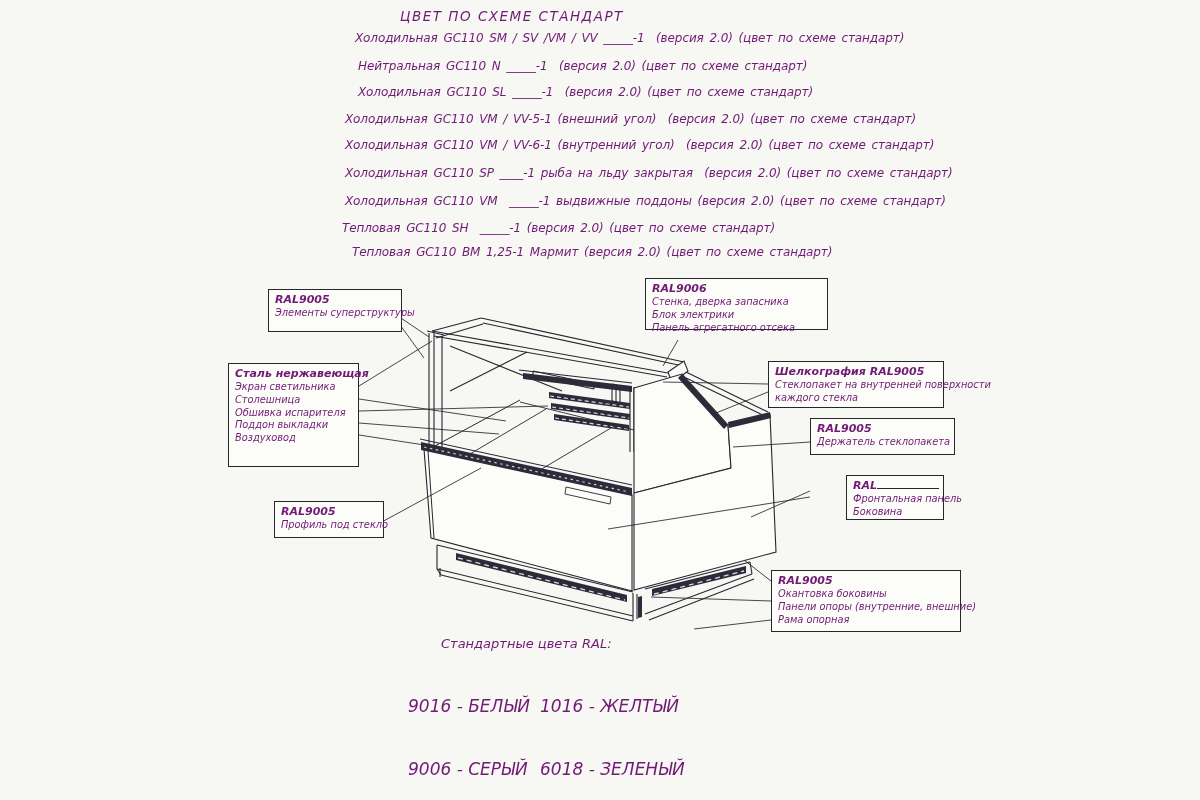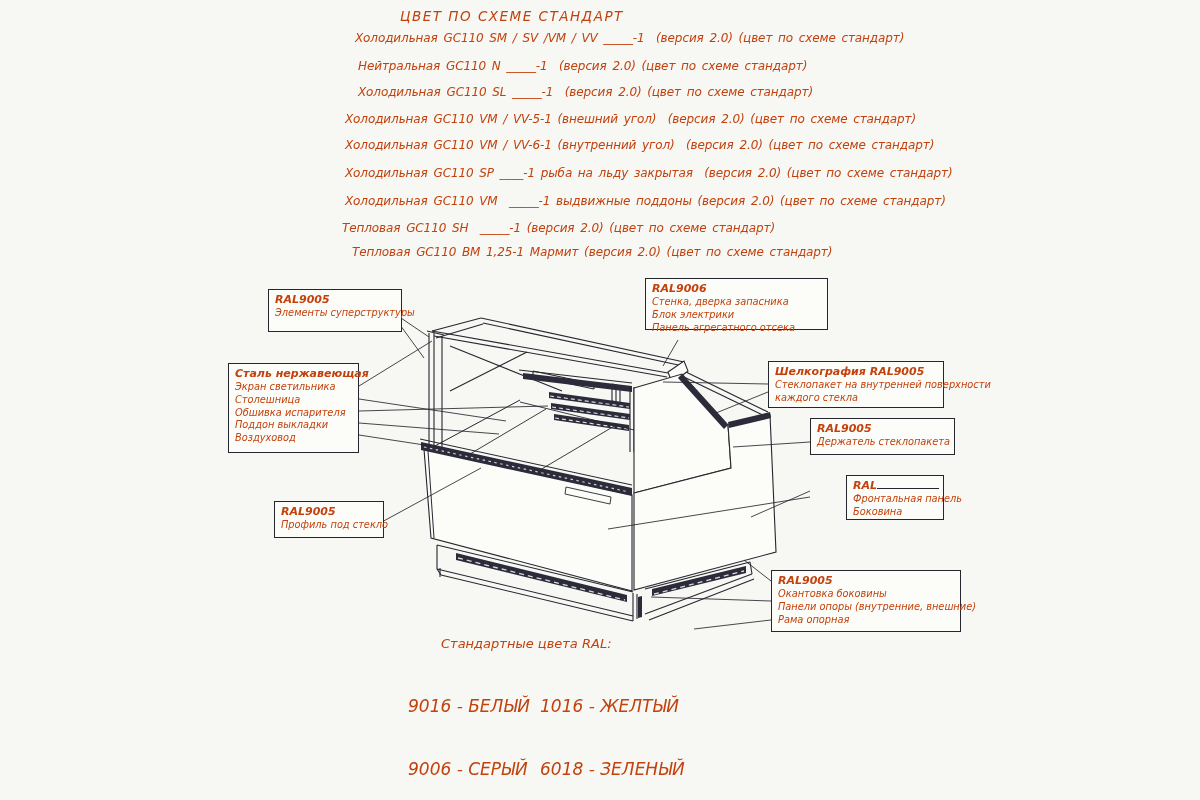--- a/index.html
+++ b/index.html
@@ -1,17 +1,17 @@
 <!DOCTYPE html>
 <html><head>
 <meta charset="utf-8">
 <style>
   html,body{margin:0;padding:0;background:#e9e9e6;}
   .page{position:relative;width:1200px;height:800px;background:#f7f7f4;overflow:hidden;
-        font-family:"DejaVu Sans",sans-serif;color:#c2410c;}
+        font-family:"DejaVu Sans",sans-serif;color:#701a75;}
   .drawing{position:absolute;left:0;top:0;z-index:1;}
   .txt{position:absolute;font-style:italic;white-space:pre;z-index:2;}
   .title{font-size:13.5px;letter-spacing:1.5px;font-weight:500;}
   .mline{font-size:12px;word-spacing:2px;letter-spacing:-0.1px;font-style:italic;}
   .callout{position:absolute;z-index:3;background:#fcfcf9;border:1.6px solid #26262f;
            padding:3px 6px 2px 6px;font-style:italic;box-sizing:border-box;}
   .co-h{font-size:11px;font-weight:bold;line-height:14px;white-space:nowrap;}
   .co-l{font-size:9.8px;line-height:12.8px;white-space:nowrap;}
   .fill-line{display:inline-block;width:62px;border-bottom:1.6px solid #26262f;height:9px;}
   .ral-title{font-size:13px;text-align:right;}
@@ -157,21 +157,21 @@
     <div class="co-l">Элементы суперструктуры</div>
   </div>
 
   <div class="callout" style="left:645px;top:278px;width:183px;height:52px">
     <div class="co-h">RAL9006</div>
     <div class="co-l">Стенка, дверка запасника</div>
     <div class="co-l">Блок электрики</div>
     <div class="co-l">Панель агрегатного отсека</div>
   </div>
 
-  <div class="callout" style="left:228px;top:363px;width:131px;height:90px">
+  <div class="callout" style="left:228px;top:363px;width:131px;height:104px">
     <div class="co-h">Сталь нержавеющая</div>
     <div class="co-l">Экран светильника</div>
     <div class="co-l">Столешница</div>
     <div class="co-l">Обшивка испарителя</div>
     <div class="co-l">Поддон выкладки</div>
     <div class="co-l">Воздуховод</div>
   </div>
 
   <div class="callout" style="left:768px;top:361px;width:176px;height:47px">
     <div class="co-h">Шелкография RAL9005</div>

